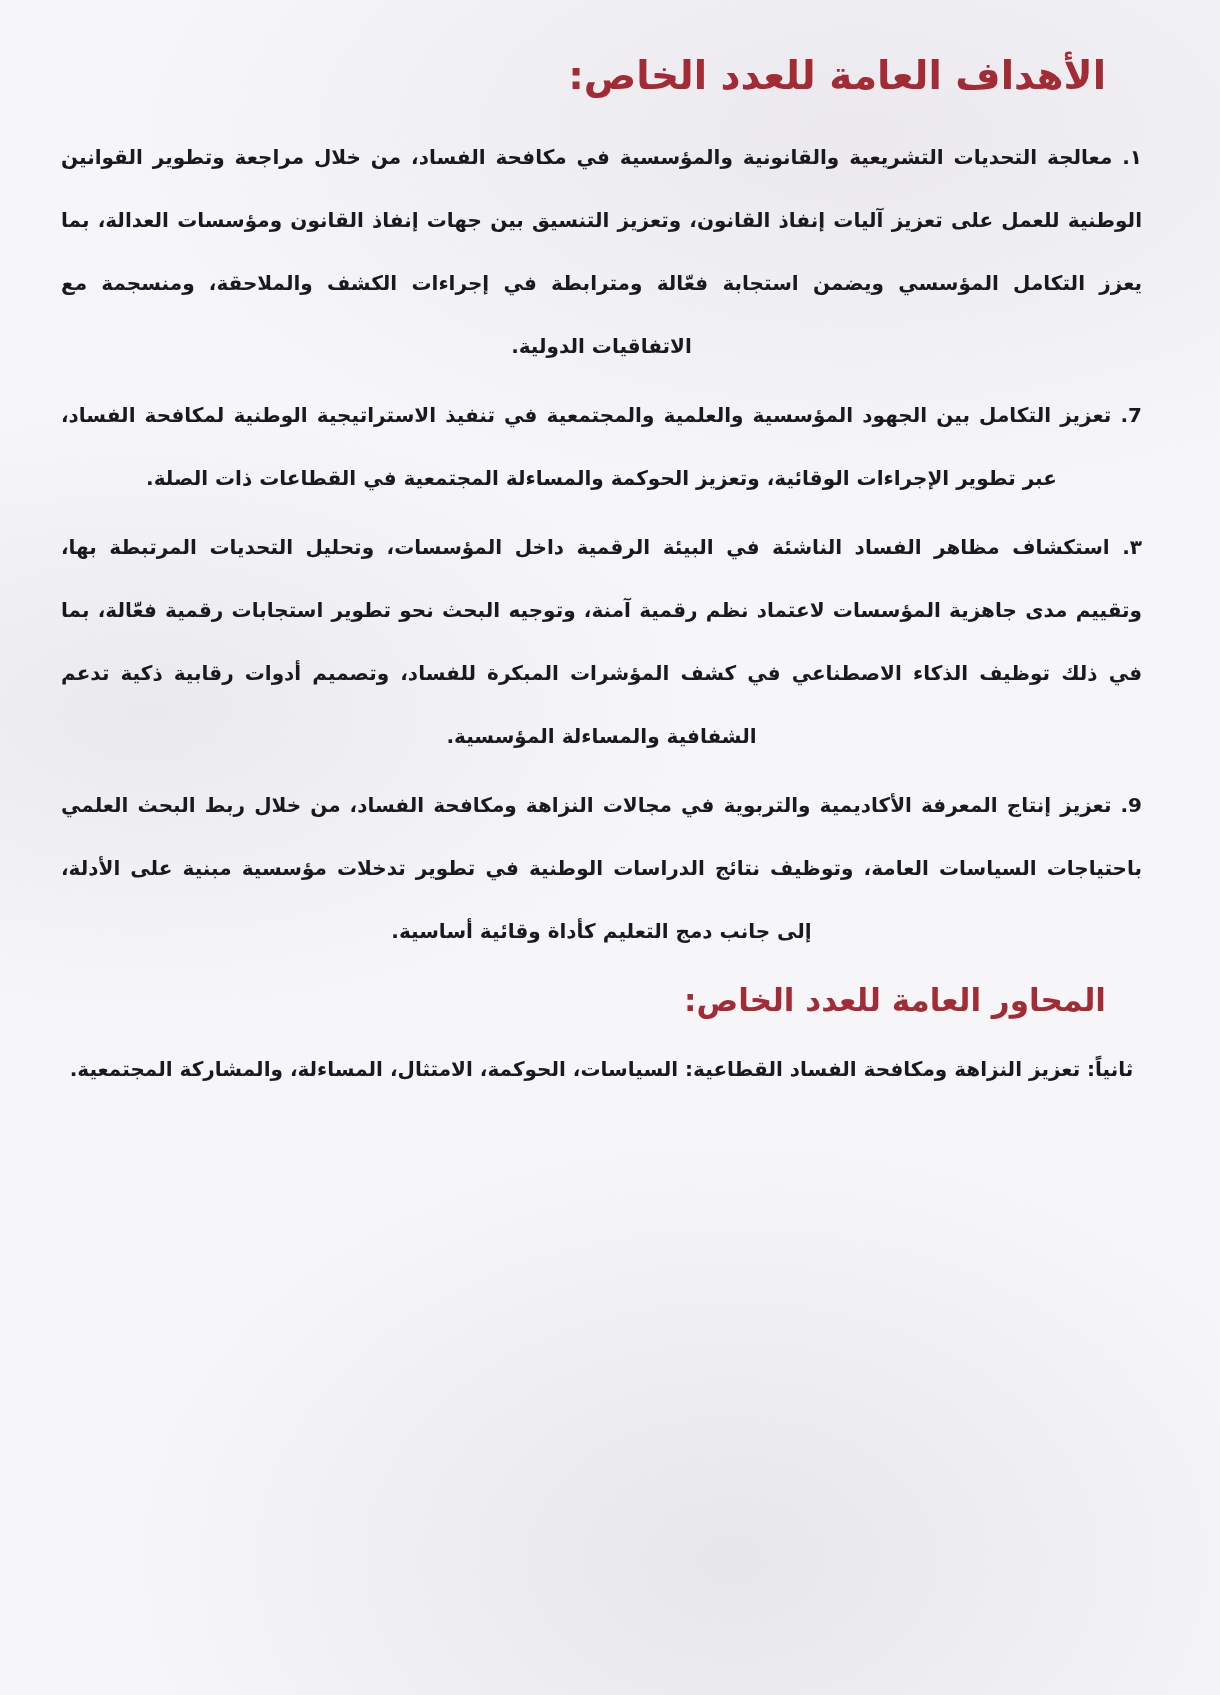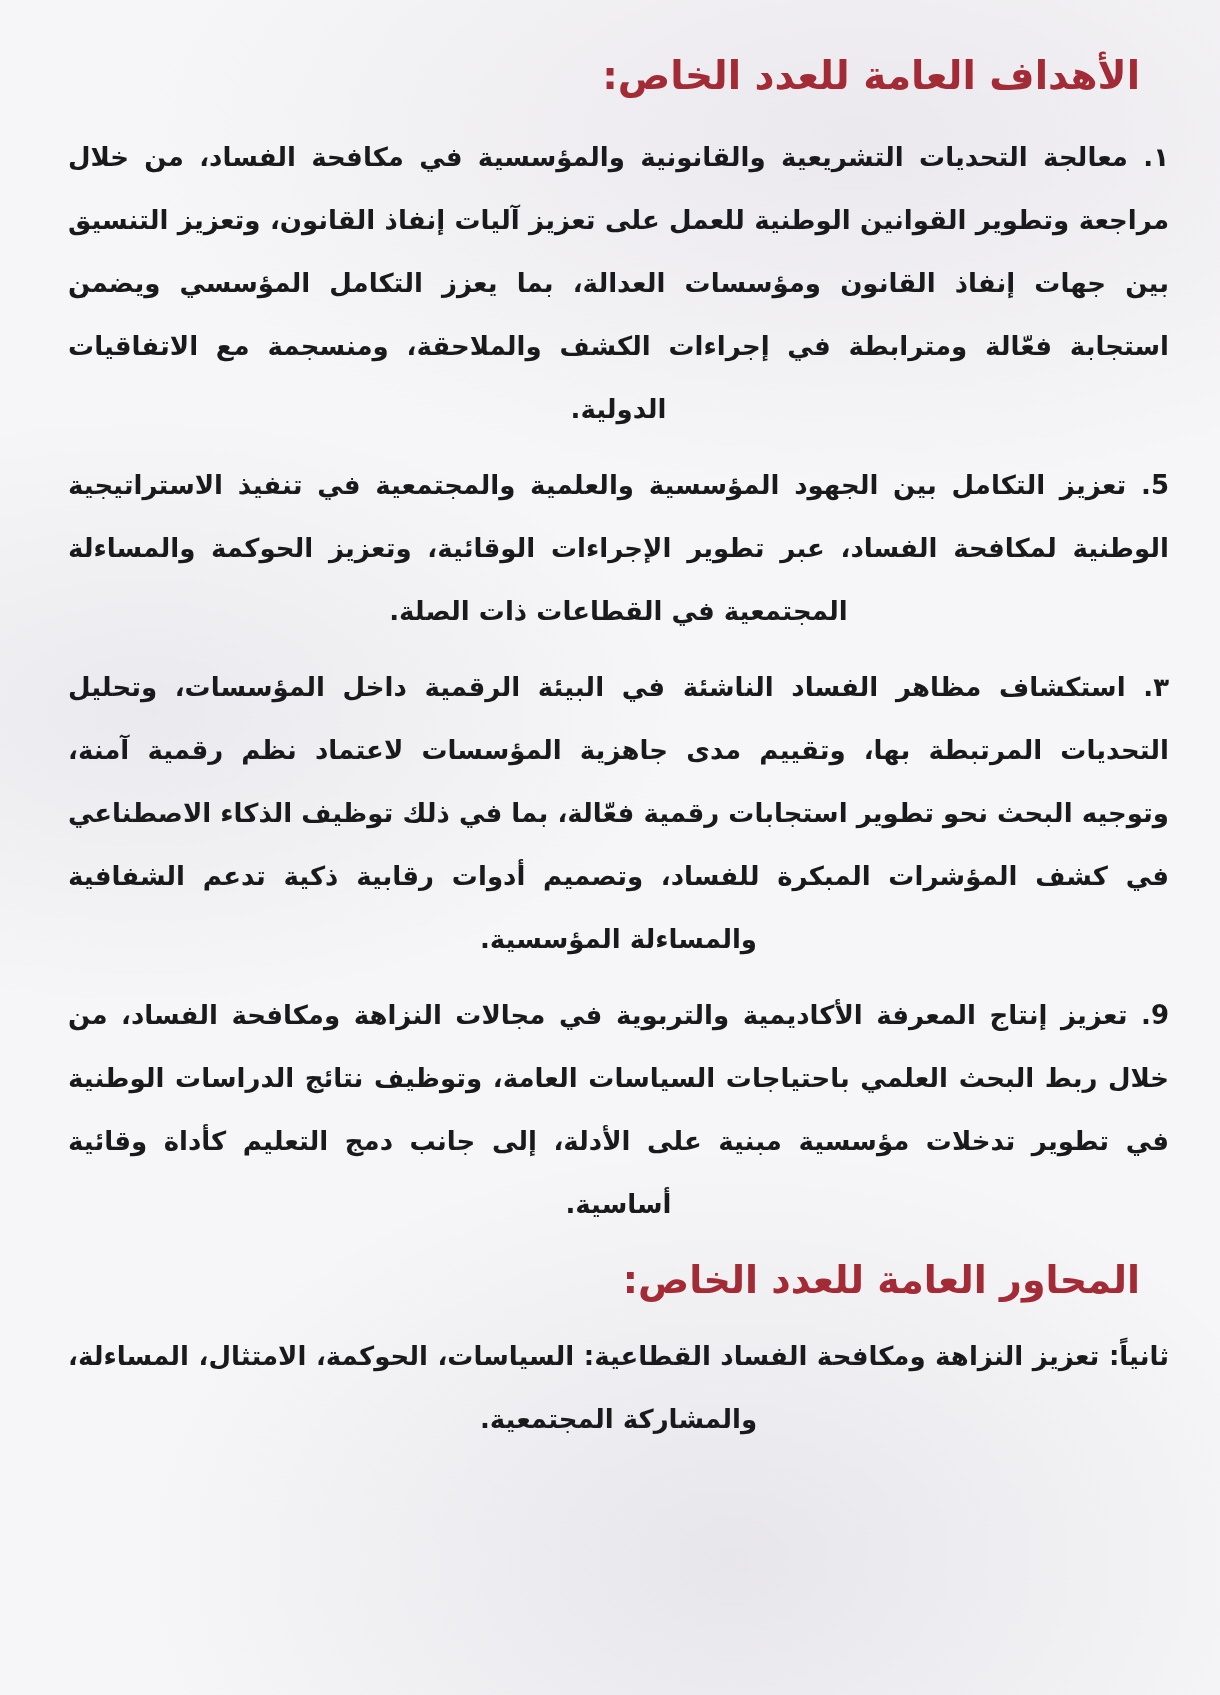--- a/index.html
+++ b/index.html
@@ -10,66 +10,66 @@
     width: 1220px;
     height: 1695px;
     overflow: hidden;
     font-family: "DejaVu Sans", sans-serif;
   }
   .page {
     position: relative;
     box-sizing: border-box;
     width: 1220px;
     height: 1695px;
-    padding: 42px 38px 0 55px;
+    padding: 42px 72px 0 55px;
     direction: rtl;
     background:
       radial-gradient(1200px 600px at 70% 8%, rgba(213,210,219,0.35), rgba(213,210,219,0) 60%),
       radial-gradient(900px 500px at 12% 42%, rgba(208,206,215,0.30), rgba(208,206,215,0) 60%),
       radial-gradient(1000px 700px at 60% 92%, rgba(204,202,212,0.35), rgba(204,202,212,0) 60%),
       #f6f5f7;
     font-weight: bold;
   }
   .doc-heading {
     margin: 0;
     padding: 0 42px 0 0;
     color: #a32b35;
     font-size: 39px;
     line-height: 68px;
     text-align: right;
     letter-spacing: 0;
   }
   .doc-heading.second {
-    font-size: 38px;
+    font-size: 31px;
     line-height: 63px;
     margin: 0;
   }
   .body-text p {
-    margin: 13px;
+    margin: 6px;
     color: #1a1a1c;
-    font-size: 26px;
+    font-size: 20px;
     line-height: 63px;
     text-align: justify;
     text-align-last: center;
     text-justify: inter-word;
   }
   .objectives {
     margin-top: 16px;
   }
 </style>
 </head>
 <body>
 
 <div class="page">
 
   <h1 class="doc-heading">الأهداف العامة للعدد الخاص:</h1>
 
   <div class="body-text objectives">
     <p>١. معالجة التحديات التشريعية والقانونية والمؤسسية في مكافحة الفساد، من خلال مراجعة وتطوير القوانين الوطنية للعمل على تعزيز آليات إنفاذ القانون، وتعزيز التنسيق بين جهات إنفاذ القانون ومؤسسات العدالة، بما يعزز التكامل المؤسسي ويضمن استجابة فعّالة ومترابطة في إجراءات الكشف والملاحقة، ومنسجمة مع الاتفاقيات الدولية.</p>
-    <p>5. تعزيز التكامل بين الجهود المؤسسية والعلمية والمجتمعية في تنفيذ الاستراتيجية الوطنية لمكافحة الفساد، عبر تطوير الإجراءات الوقائية، وتعزيز الحوكمة والمساءلة المجتمعية في القطاعات ذات الصلة.</p>
+    <p>7. تعزيز التكامل بين الجهود المؤسسية والعلمية والمجتمعية في تنفيذ الاستراتيجية الوطنية لمكافحة الفساد، عبر تطوير الإجراءات الوقائية، وتعزيز الحوكمة والمساءلة المجتمعية في القطاعات ذات الصلة.</p>
     <p>٣. استكشاف مظاهر الفساد الناشئة في البيئة الرقمية داخل المؤسسات، وتحليل التحديات المرتبطة بها، وتقييم مدى جاهزية المؤسسات لاعتماد نظم رقمية آمنة، وتوجيه البحث نحو تطوير استجابات رقمية فعّالة، بما في ذلك توظيف الذكاء الاصطناعي في كشف المؤشرات المبكرة للفساد، وتصميم أدوات رقابية ذكية تدعم الشفافية والمساءلة المؤسسية.</p>
     <p>9.  تعزيز إنتاج المعرفة الأكاديمية والتربوية في مجالات النزاهة ومكافحة الفساد، من خلال ربط البحث العلمي باحتياجات السياسات العامة، وتوظيف نتائج الدراسات الوطنية في تطوير تدخلات مؤسسية مبنية على الأدلة، إلى جانب دمج التعليم كأداة وقائية أساسية.</p>
   </div>
 
   <h1 class="doc-heading second">المحاور العامة للعدد الخاص:</h1>
 
   <div class="body-text">
     <p>ثانياً: تعزيز النزاهة ومكافحة الفساد القطاعية: السياسات، الحوكمة، الامتثال، المساءلة، والمشاركة المجتمعية.</p>
 
   </div>

